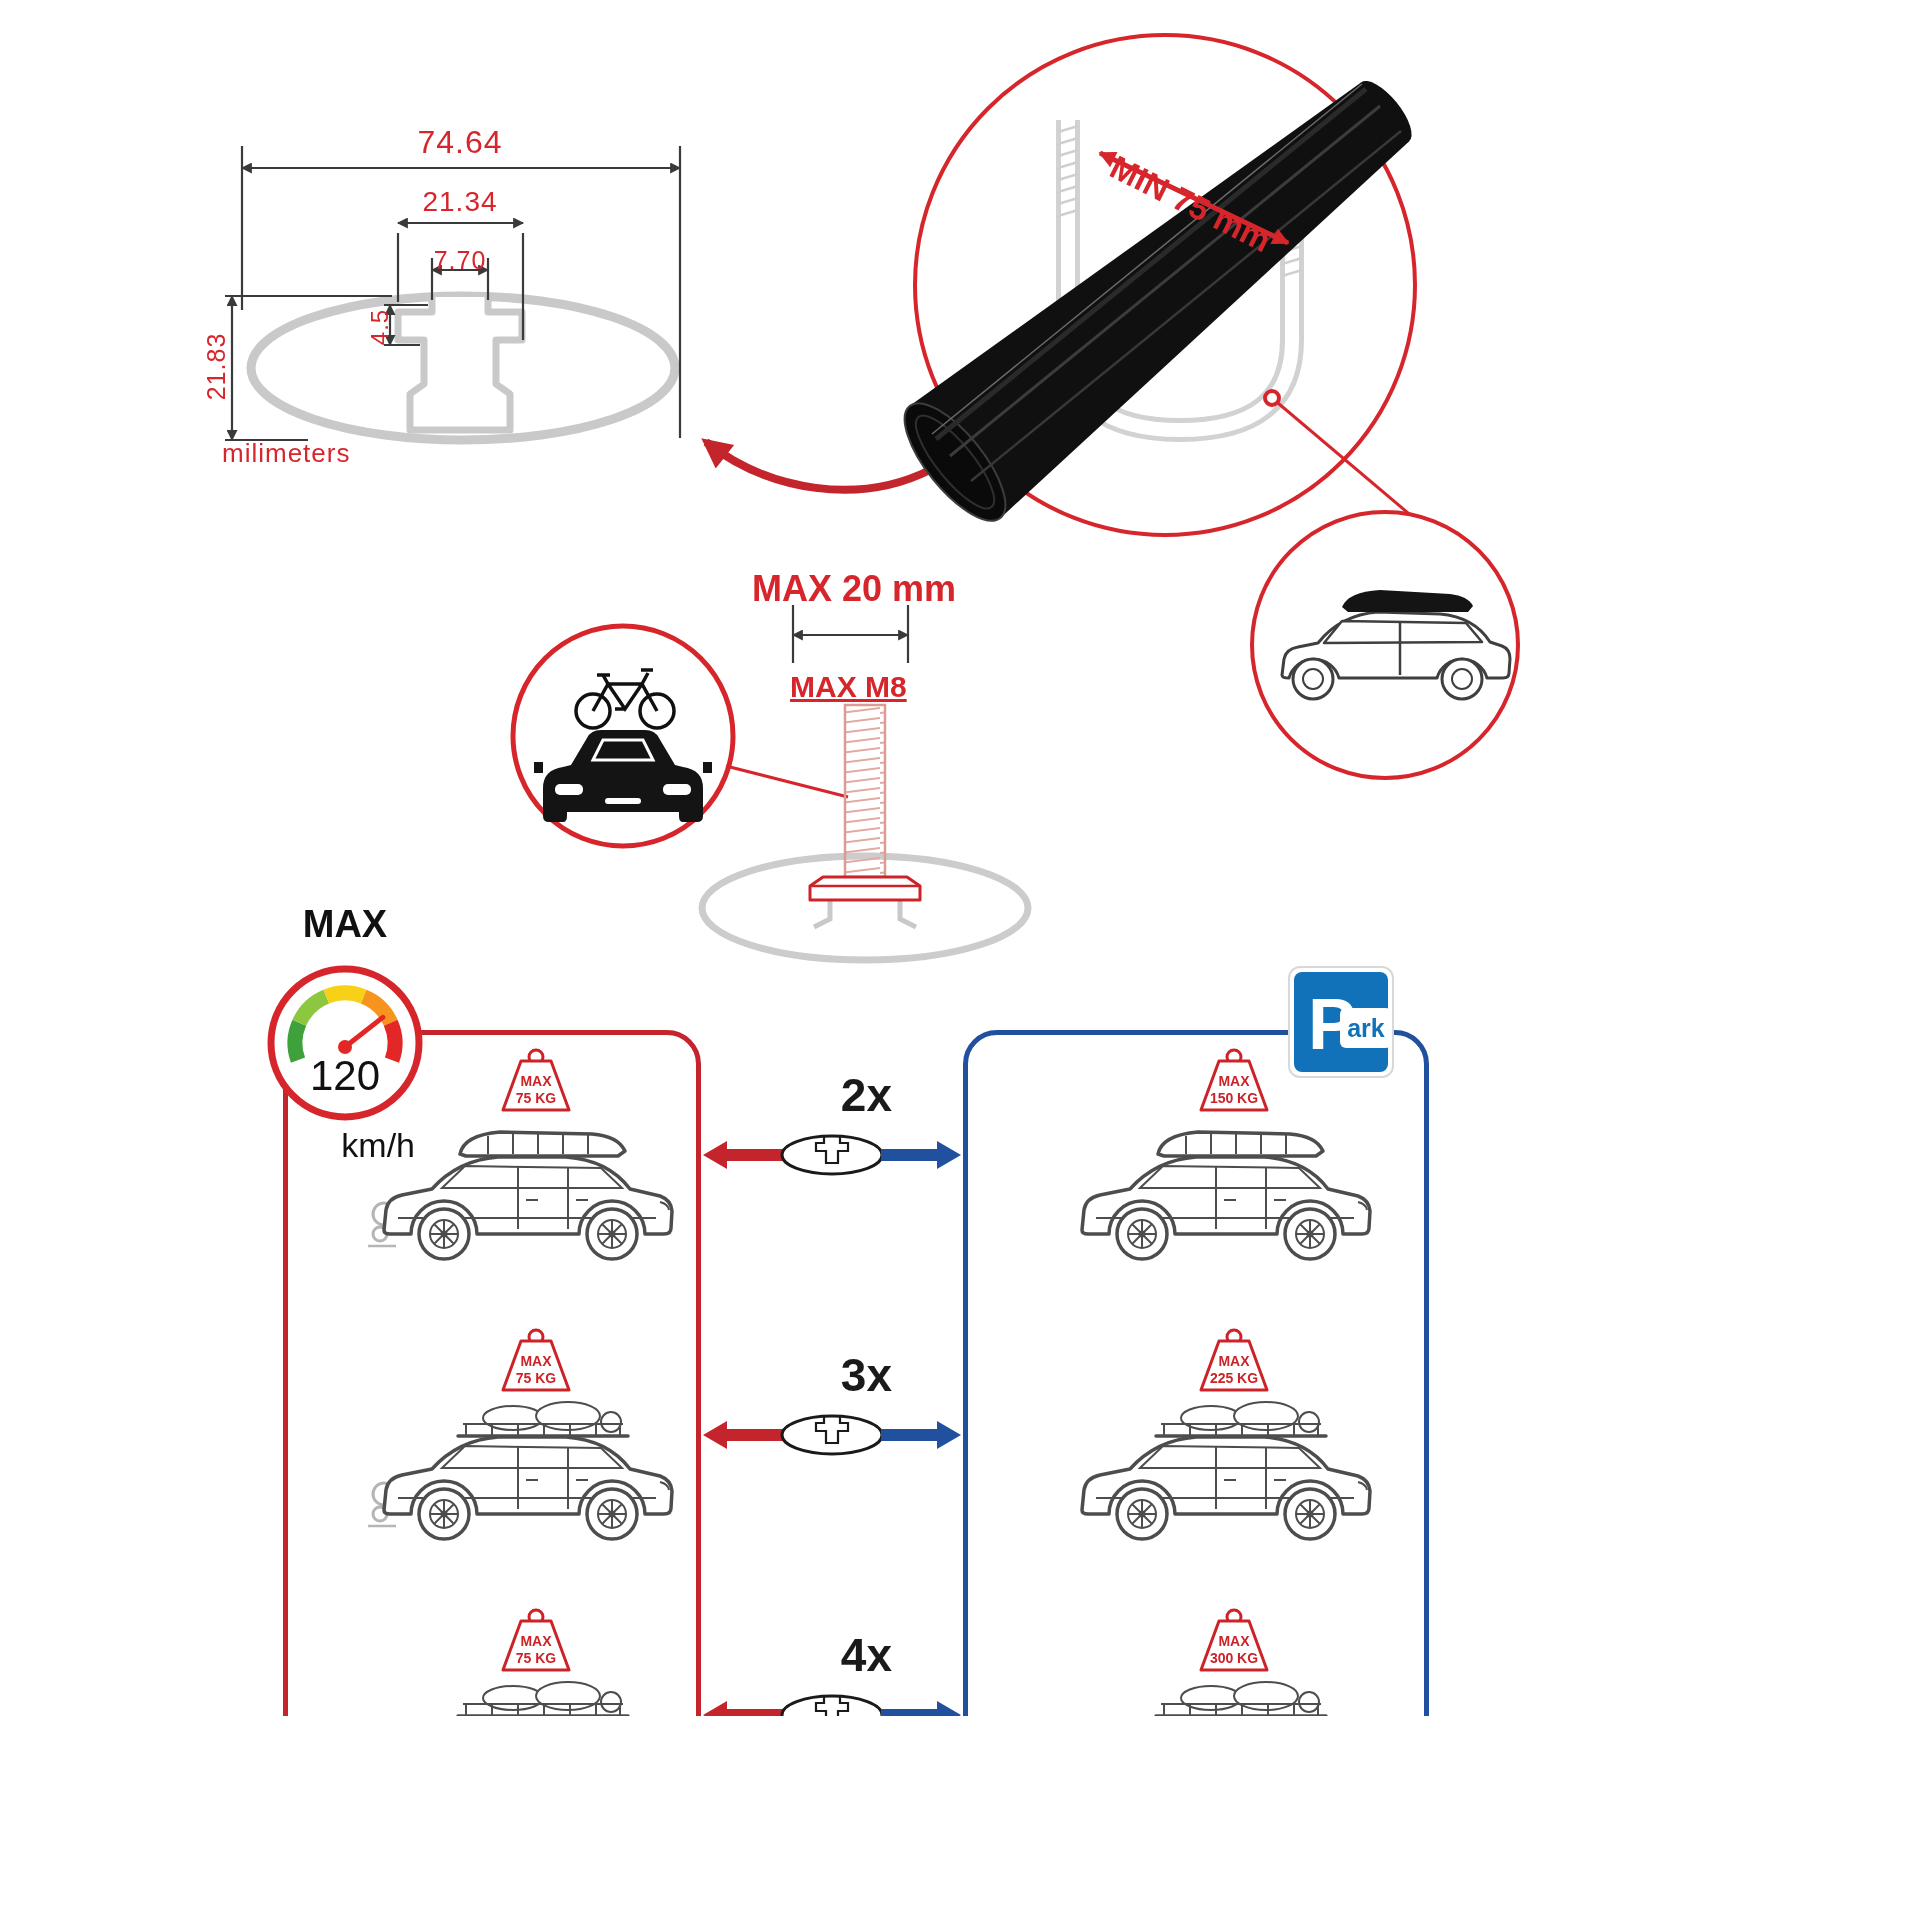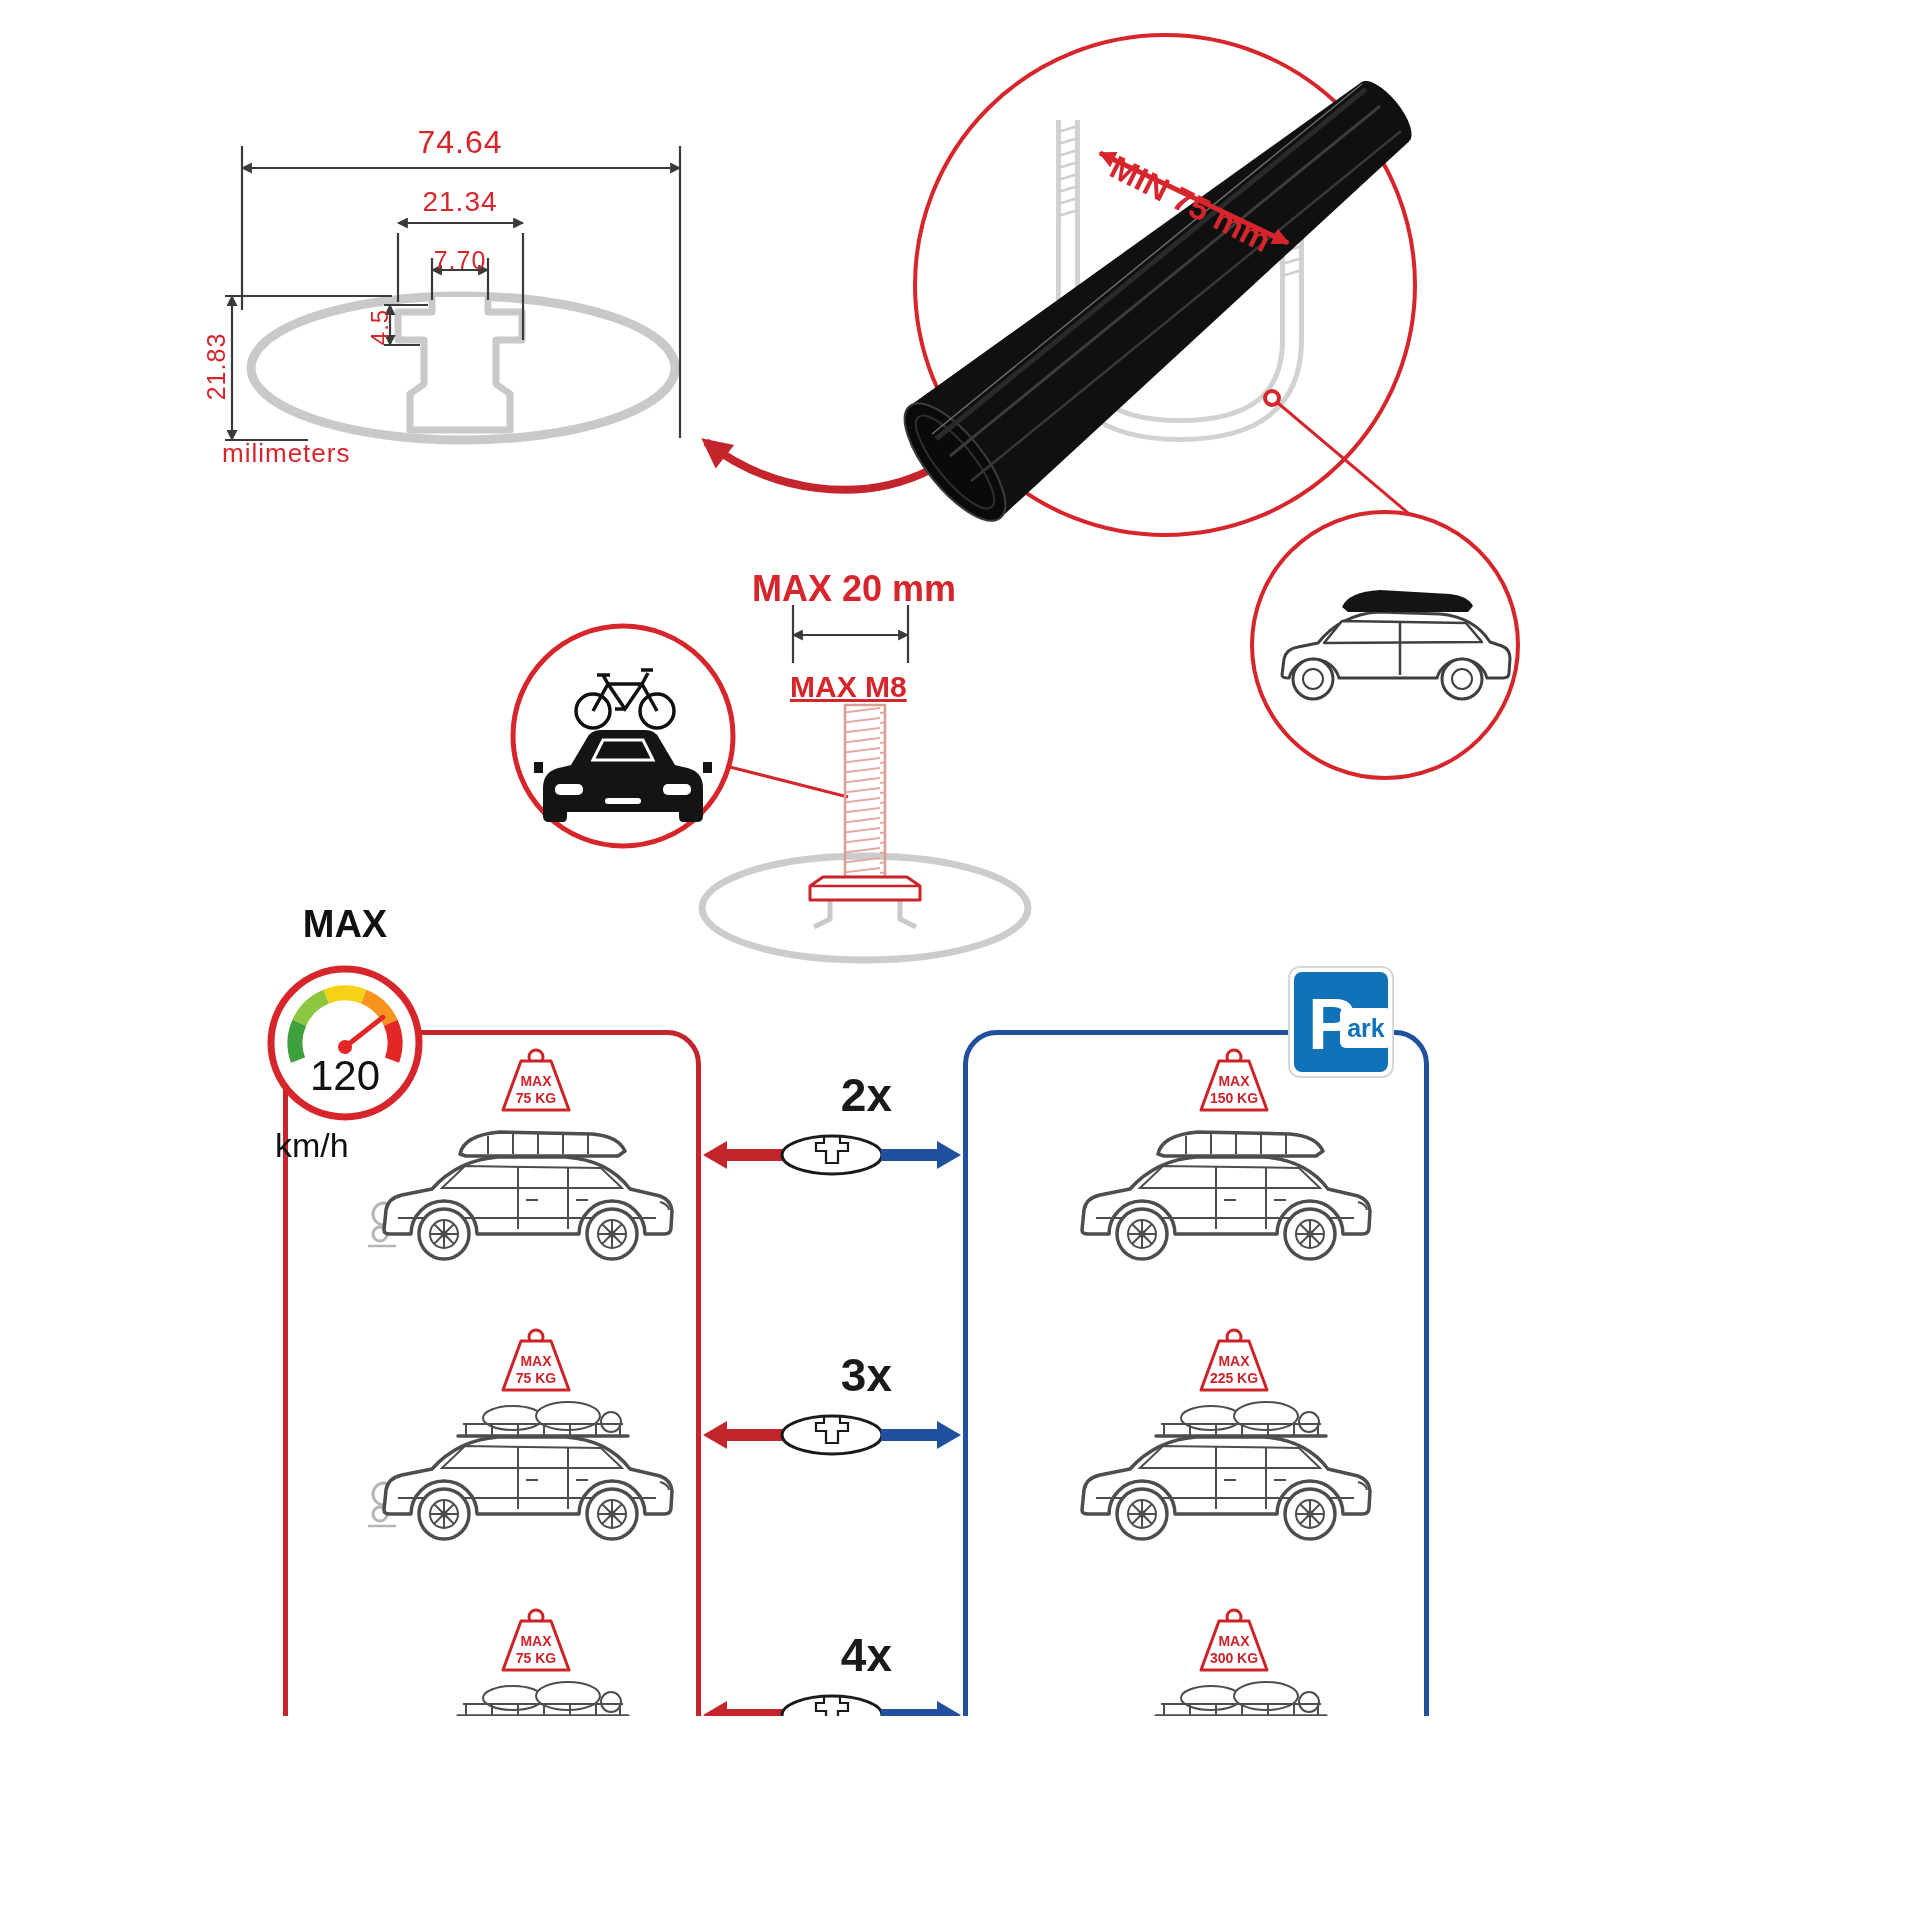--- a/index.html
+++ b/index.html
@@ -26,21 +26,21 @@
   .panel { position:absolute; background:#fff; border-radius:34px; }
   .panel-red  { left:283px; top:1030px; width:418px; height:822px; border:5px solid #c4242b; }
   .panel-blue { left:963px; top:1030px; width:466px; height:822px; border:5px solid #20509e; }
 
   .car-block { position:absolute; width:320px; height:235px; }
 
   .mult-label { position:absolute; width:120px; text-align:right; font-size:46px; font-weight:bold; color:#1a1a1a; }
 
   .speed-max  { position:absolute; left:275px; top:903px;  width:140px; text-align:center; font-size:38px; font-weight:bold; color:#111; }
   .speed-val  { position:absolute; left:295px; top:1052px; width:100px; text-align:center; font-size:42px; font-weight:normal; color:#111; }
-  .speed-unit { position:absolute; left:275px; top:1126px; width:140px; text-align:left; font-size:34px; color:#111; }
+  .speed-unit { position:absolute; left:275px; top:1126px; width:140px; text-align:right; font-size:34px; color:#111; }
 
   
   .park { position:absolute; left:1288px; top:966px; width:106px; height:112px; background:#fff; border:2px solid #d8d8d8; border-radius:12px; }
   .park-blue { position:absolute; left:4px; top:4px; right:4px; bottom:4px; background:#1272b9; border-radius:8px; }
   .park-p { position:absolute; left:14px; top:4px; color:#fff; font-size:72px; font-weight:bold; line-height:96px; }
   .park-chip { position:absolute; left:46px; top:36px; width:52px; height:40px; background:#fff; border-radius:6px; display:flex; align-items:center; justify-content:center; }
   .park-chip span { color:#1272b9; font-size:25px; font-weight:bold; }
 
   .min-label { position:absolute; left:1092px; top:136px; width:220px; transform:rotate(26.5deg); transform-origin:0 50%; color:#d6262c; font-size:33px; font-weight:bold; text-align:center; }
 </style>

